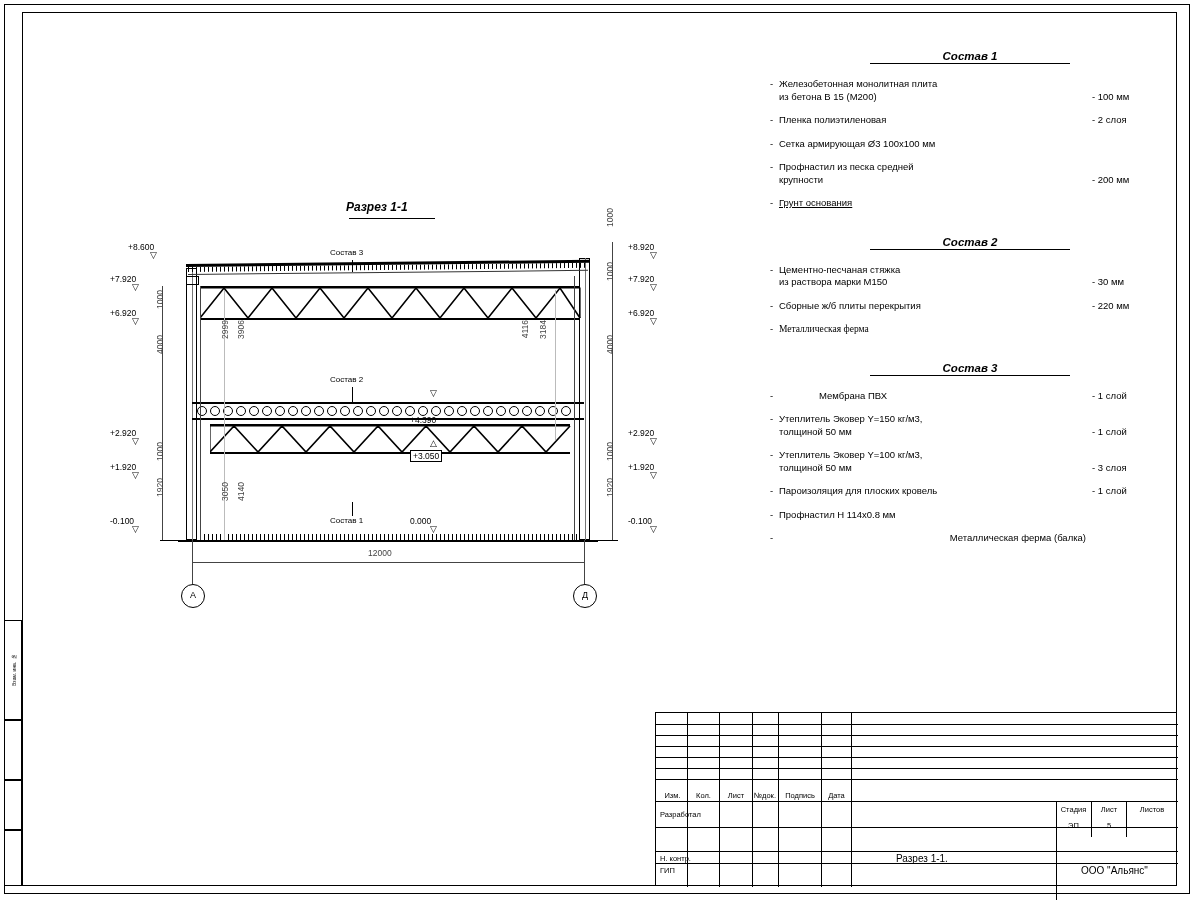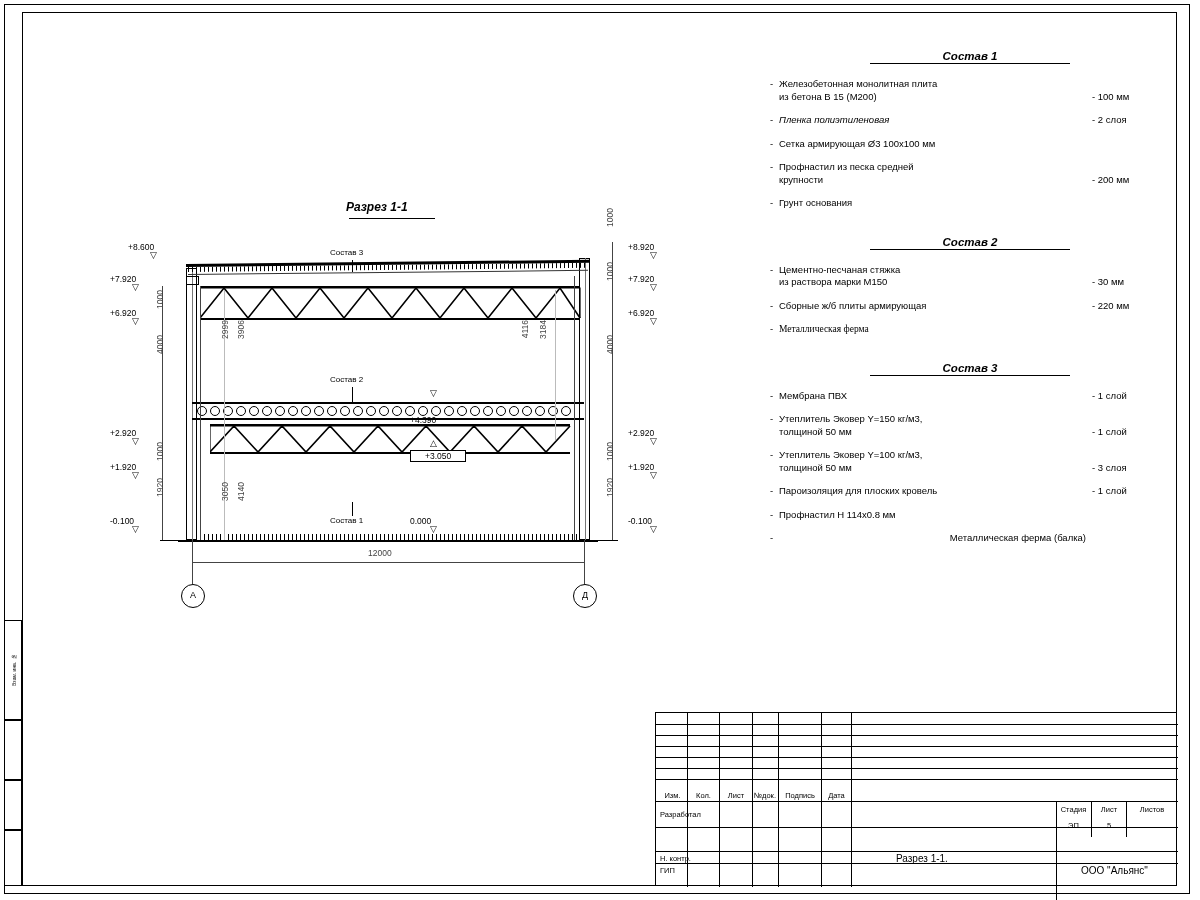--- a/index.html
+++ b/index.html
@@ -296,21 +296,21 @@
 
     <div class="label-box" style="left:228px; top:185px;">Состав 2</div>
     <div class="line-v" style="left:252px; top:197px; height:16px; background:#000;"></div>
 
     <div class="label-box" style="left:228px; top:326px;">Состав 1</div>
     <div class="line-v" style="left:252px; top:312px; height:14px; background:#000;"></div>
 
     <div class="elev" style="left:310px; top:202px;margin-top:23px;">+4.390</div>
     <div class="elev-tick" style="left:330px; top:200px;">▽</div>
 
-    <div class="elev" style="left:310px; top:260px; border:1px solid #000; padding:0 14px; background:#fff;">+3.050</div>
+    <div class="elev" style="left:310px; top:260px; border:1px solid #000; padding:0 2px; background:#fff;">+3.050</div>
     <div class="elev-tick" style="left:330px; top:250px;">△</div>
 
     <div class="elev" style="left:310px; top:326px;">0.000</div>
     <div class="elev-tick" style="left:330px; top:336px;">▽</div>
 
     <div class="elev" style="left:28px; top:52px;">+8.600</div>
     <div class="elev-tick" style="left:50px; top:62px;">▽</div>
     <div class="elev" style="left:10px; top:84px;">+7.920</div>
     <div class="elev-tick" style="left:32px; top:94px;">▽</div>
     <div class="elev" style="left:10px; top:118px;">+6.920</div>
@@ -373,68 +373,68 @@
       <div class="spec-title">Состав 1</div>
 
       <div class="spec-row">
         <span class="spec-dash">-</span>
         <span class="spec-text" style="white-space:pre-line;">Железобетонная  монолитная плита
 из бетона В 15 (М200)</span>
         <span class="spec-val" style="align-self:flex-end;">- 100 мм</span>
       </div>
       <div class="spec-row">
         <span class="spec-dash">-</span>
-        <span class="spec-text" style="white-space:pre-line;font-style:italic;">Пленка полиэтиленовая</span>
+        <span class="spec-text" style="white-space:pre-line;">Пленка полиэтиленовая</span>
         <span class="spec-val">-  2 слоя</span>
       </div>
       <div class="spec-row">
         <span class="spec-dash">-</span>
         <span class="spec-text" style="white-space:pre-line;">Сетка армирующая Ø3 100х100 мм</span>
         <span class="spec-val"></span>
       </div>
       <div class="spec-row">
         <span class="spec-dash">-</span>
         <span class="spec-text" style="white-space:pre-line;">Профнастил из песка средней
 крупности</span>
         <span class="spec-val" style="align-self:flex-end;">- 200 мм</span>
       </div>
       <div class="spec-row">
         <span class="spec-dash">-</span>
-        <span class="spec-text" style="white-space:pre-line;">Грунт основания</span>
+        <span class="spec-text" style="white-space:pre-line;text-decoration:underline;">Грунт основания</span>
         <span class="spec-val"></span>
       </div>
     </div>
 
     <div class="spec-group" style="margin-top:26px;">
       <div class="spec-title">Состав 2</div>
 
       <div class="spec-row">
         <span class="spec-dash">-</span>
         <span class="spec-text" style="white-space:pre-line;">Цементно-песчаная стяжка
 из раствора марки М150</span>
         <span class="spec-val" style="align-self:flex-end;">- 30 мм</span>
       </div>
       <div class="spec-row">
         <span class="spec-dash">-</span>
-        <span class="spec-text" style="white-space:pre-line;">Сборные ж/б плиты армирующая</span>
+        <span class="spec-text" style="white-space:pre-line;">Сборные ж/б плиты перекрытия</span>
         <span class="spec-val">- 220 мм</span>
       </div>
       <div class="spec-row">
         <span class="spec-dash">-</span>
         <span class="spec-text" style="white-space:pre-line;font-family:Liberation Serif, serif;">Металлическая ферма</span>
         <span class="spec-val"></span>
       </div>
     </div>
 
     <div class="spec-group" style="margin-top:26px;">
       <div class="spec-title">Состав 3</div>
 
       <div class="spec-row">
         <span class="spec-dash">-</span>
-        <span class="spec-text" style="white-space:pre-line;">Мембрана ПВХ</span>
+        <span class="spec-text" style="white-space:pre-line;margin-left:40px;">Мембрана ПВХ</span>
         <span class="spec-val">- 1 слой</span>
       </div>
       <div class="spec-row">
         <span class="spec-dash">-</span>
         <span class="spec-text" style="white-space:pre-line;">Утеплитель Эковер Y=150 кг/м3,
 толщиной 50 мм</span>
         <span class="spec-val" style="align-self:flex-end;">- 1 слой</span>
       </div>
       <div class="spec-row">
         <span class="spec-dash">-</span>

